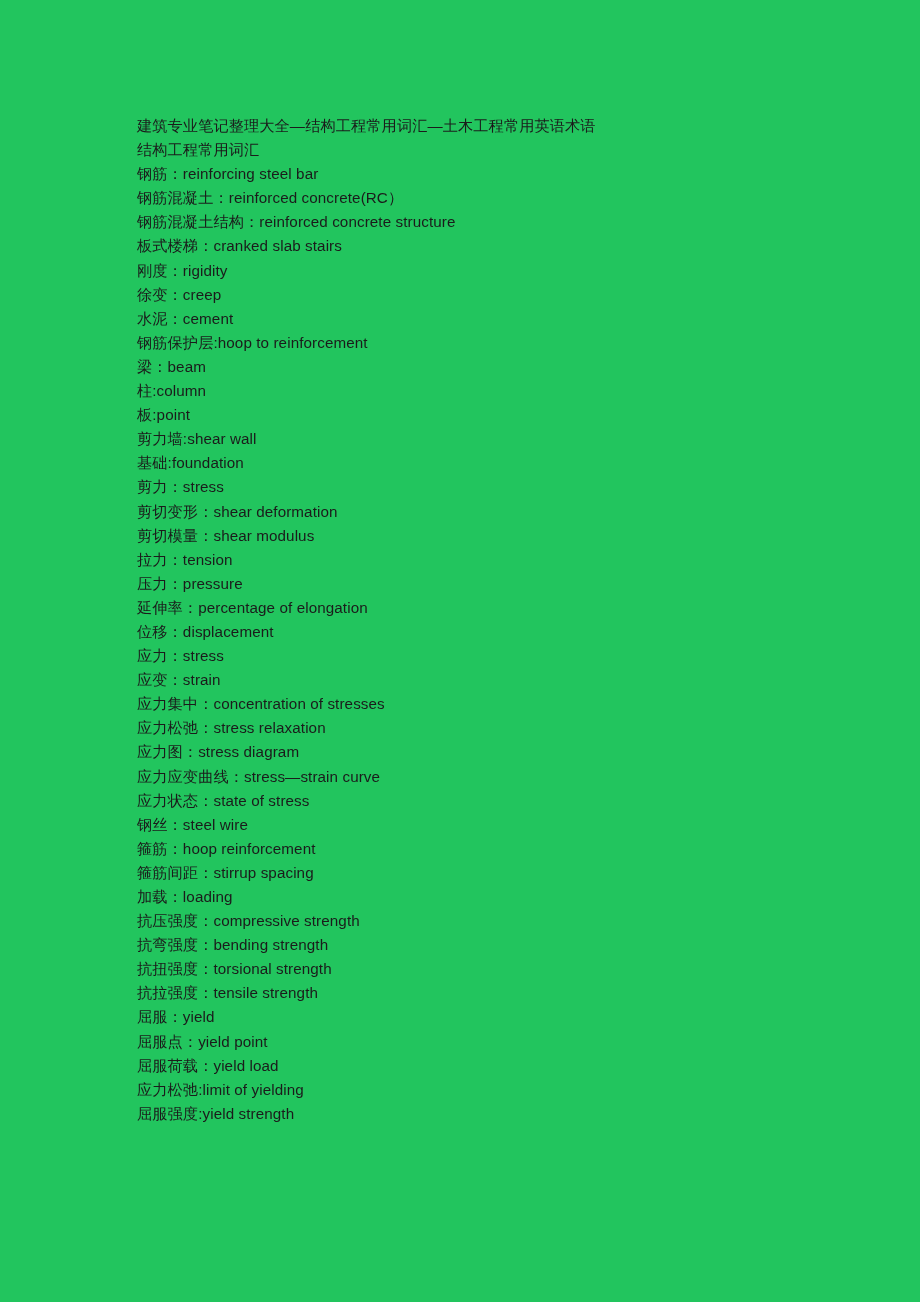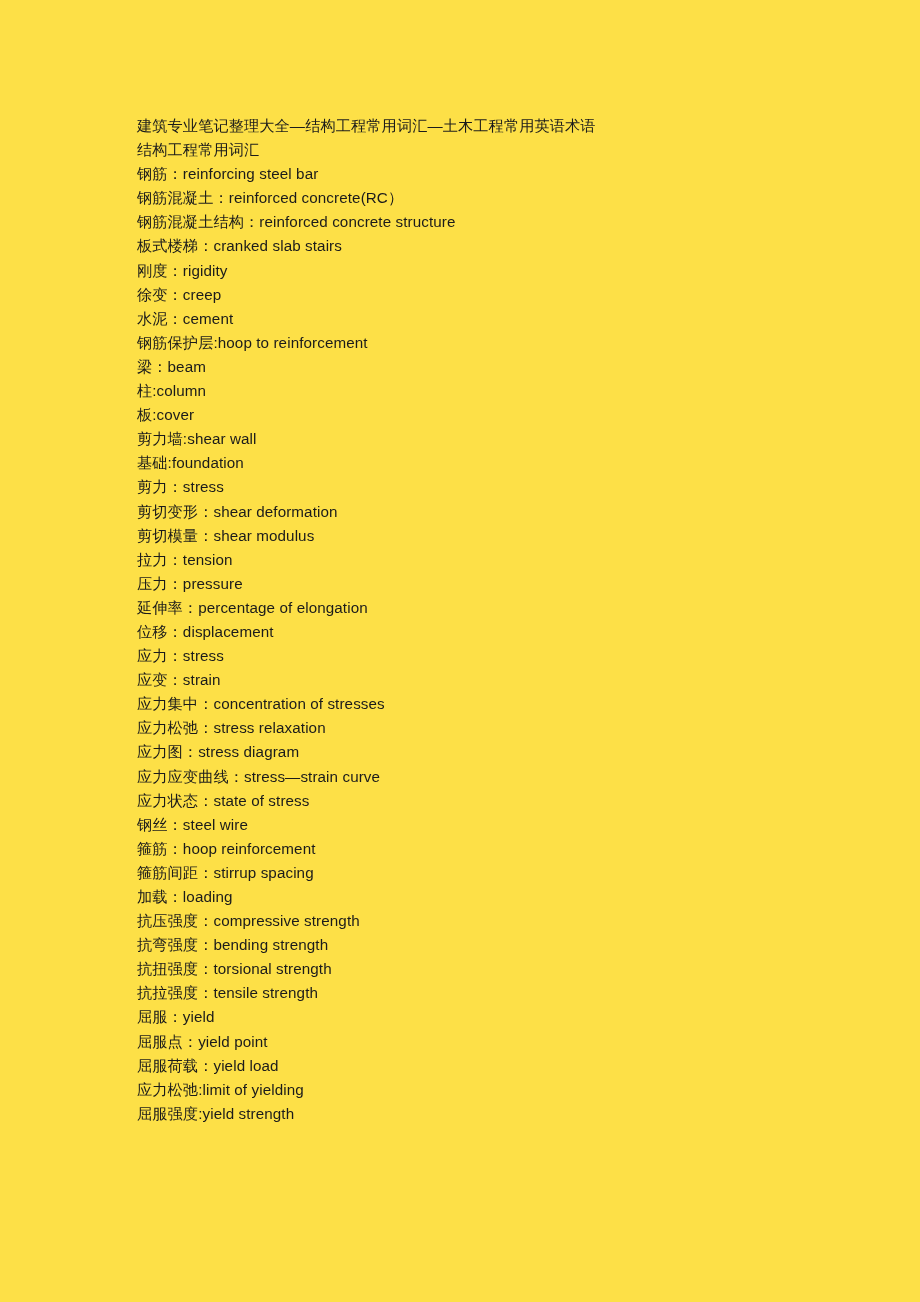--- a/index.html
+++ b/index.html
@@ -11,21 +11,21 @@
     width: 920px;
     height: 1302px;
     font-family: "Liberation Sans", "DejaVu Sans", sans-serif;
     color: #1b1b1b;
     -webkit-font-smoothing: antialiased;
   }
   #page {
     position: relative;
     width: 920px;
     height: 1302px;
-    background: #fde047;
+    background: #22c55e;
     box-sizing: border-box;
   }
   #doc-body {
     position: absolute;
     left: 137px;
     top: 114px;
     width: 700px;
   }
   .doc-line {
     font-size: 15.2px;
@@ -50,21 +50,21 @@
       <div class="doc-line">钢筋：reinforcing steel bar</div>
       <div class="doc-line">钢筋混凝土：reinforced concrete(RC）</div>
       <div class="doc-line">钢筋混凝土结构：reinforced concrete structure</div>
       <div class="doc-line">板式楼梯：cranked slab stairs</div>
       <div class="doc-line">刚度：rigidity</div>
       <div class="doc-line">徐变：creep</div>
       <div class="doc-line">水泥：cement</div>
       <div class="doc-line">钢筋保护层:hoop to reinforcement</div>
       <div class="doc-line">梁：beam</div>
       <div class="doc-line">柱:column</div>
-      <div class="doc-line">板:cover</div>
+      <div class="doc-line">板:point</div>
       <div class="doc-line">剪力墙:shear wall</div>
       <div class="doc-line">基础:foundation</div>
       <div class="doc-line">剪力：stress</div>
       <div class="doc-line">剪切变形：shear deformation</div>
       <div class="doc-line">剪切模量：shear modulus</div>
       <div class="doc-line">拉力：tension</div>
       <div class="doc-line">压力：pressure</div>
       <div class="doc-line">延伸率：percentage of elongation</div>
       <div class="doc-line">位移：displacement</div>
       <div class="doc-line">应力：stress</div>

